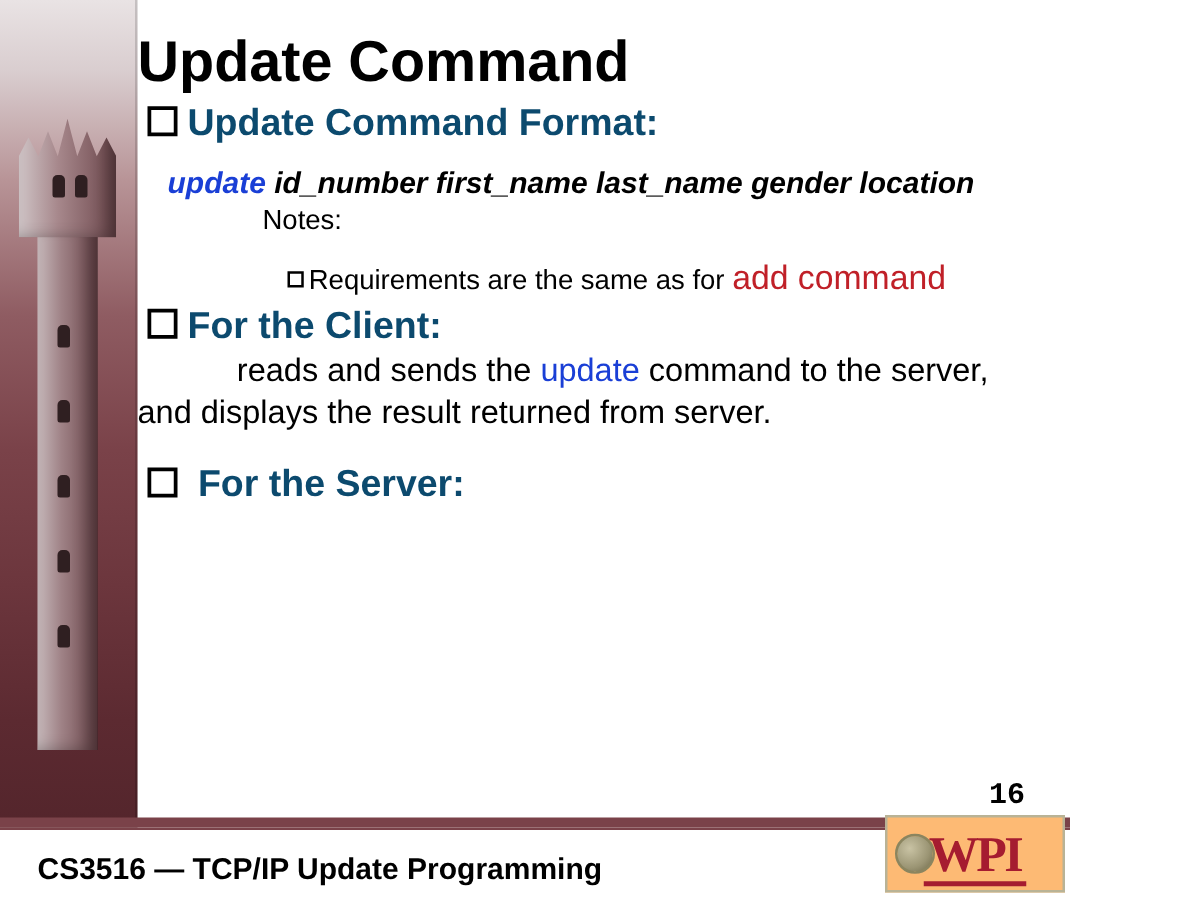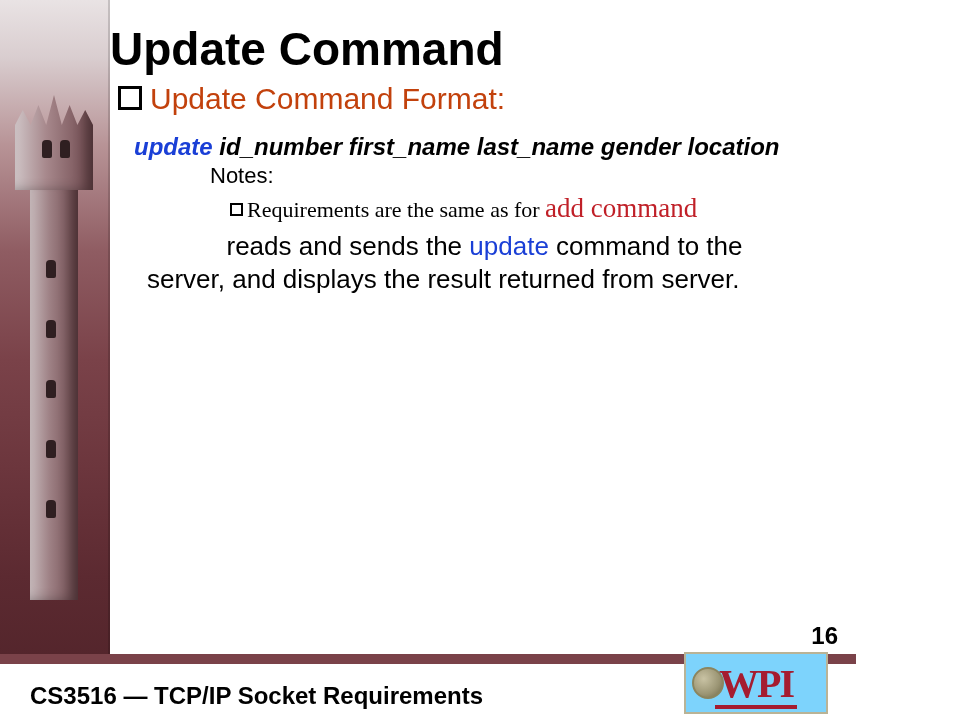--- a/index.html
+++ b/index.html
@@ -68,62 +68,61 @@
     left: 110px; top: 22px; right: 30px; bottom: 80px;
   }
   .title {
     font-size: 46px;
     font-weight: bold;
     color: #000;
     margin: 0 0 6px 0;
   }
   .bullet-large {
     font-size: 30px;
-    color: #c2410c;
+    color: #0c4a6e;
     margin: 2px 0 2px 8px;
+    font-weight: bold;
   }
   .bullet-large .square {
     display:inline-block; width:18px; height:18px; border:3px solid #000; margin-right:8px; vertical-align:middle; margin-top:-6px;
   }
   .bullet-large .square.empty { background: #fff; }
   .cmdline {
     margin: 17px 0 2px 24px;
     font-size: 24px;
     font-style: italic;
     font-weight: bold;
   }
   .cmdline .kw { color: #1a3fd6; }
   .notes {
-    margin: 2px 0 4px 100px;
+    margin: 2px 0 18px 100px;
     font-size: 22px;
   }
   .req {
     margin: 2px 0 6px 120px;
     font-size: 22px;
-    font-family: Liberation Serif, serif;
   }
   .req .small-square {
     display:inline-block; width:9px; height:9px; border:2px solid #000; margin-right:4px; vertical-align:middle; margin-top:-4px;
   }
   .req .addcmd { color:#c02028; font-size:27px; }
   .body-text {
     font-size: 26px;
     line-height: 1.28;
     margin-left: 0px;
     color:#000;
-    padding-left:37px;
   }
   .body-text .inline-kw { color:#1a3fd6; }
   .spacer { height:22px; }
 
   .page-number {
     position: absolute;
-    right: 18px;
+    right: 36px;
     bottom: 70px;
-    font-family: Liberation Sans, sans-serif;
+    font-family: Liberation Mono, monospace;
     font-size: 24px;
     font-weight: bold;
   }
 
   
   .bottom-bar {
     position: absolute;
     left: 0; right: 0; bottom: 0;
     height: 56px;
     background: #fff;
@@ -138,24 +137,24 @@
     position:absolute;
     left: 30px; bottom: 10px;
     font-size: 24px;
     font-weight: bold;
     color:#000;
   }
 
   
   .logo-box {
     position:absolute;
-    right: 28px; bottom: 6px;
+    right: 4px; bottom: 6px;
     width: 140px; height: 58px;
     border: 2px solid #b9b396;
-    background:#7dd3fc;
+    background:#fdba74;
     display:flex; align-items:center; justify-content:center;
     font-family: Georgia, "Times New Roman", serif;
   }
   .logo-box .wpi {
     font-size: 40px;
     font-weight: bold;
     color: #a51c30;
     letter-spacing: -2px;
     position:relative;
   }
@@ -202,33 +201,39 @@
       <span> </span>
       <span>id_number first_name last_name gender location</span>
     </div>
 
     <div class="notes">Notes:</div>
 
     <div class="req">
       <span class="small-square"></span><span>Requirements are the same as for </span><span class="addcmd">add command</span>
     </div>
 
+    <div class="bullet-large">
+      <span class="square"></span><span>For the Client:</span>
+    </div>
 
     <div class="body-text">
       &nbsp;&nbsp;&nbsp;&nbsp;&nbsp;&nbsp;&nbsp;&nbsp;&nbsp;&nbsp;&nbsp;<span>reads and sends the </span><span class="inline-kw">update</span><span> command to the server, and displays the result returned from server.</span>
     </div>
 
     <div class="spacer"></div>
 
+    <div class="bullet-large">
+      <span class="square empty"></span> <span>For the Server:</span>
+    </div>
 
   </div>
 
   <div class="page-number">16</div>
 
   <div class="bottom-bar">
-    <div class="footer-text">CS3516 — TCP/IP Socket Requirements</div>
+    <div class="footer-text">CS3516 — TCP/IP Update Programming</div>
     <div class="logo-box">
       <div class="seal"></div>
       <div class="wpi">WPI</div>
     </div>
   </div>
 
 </div>
 
 </body></html>

